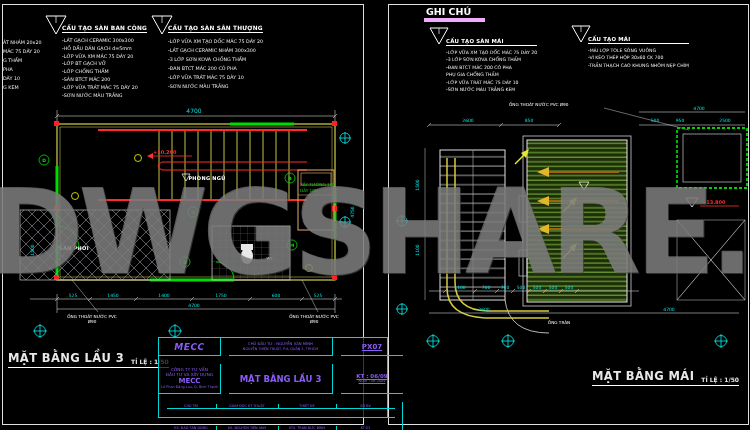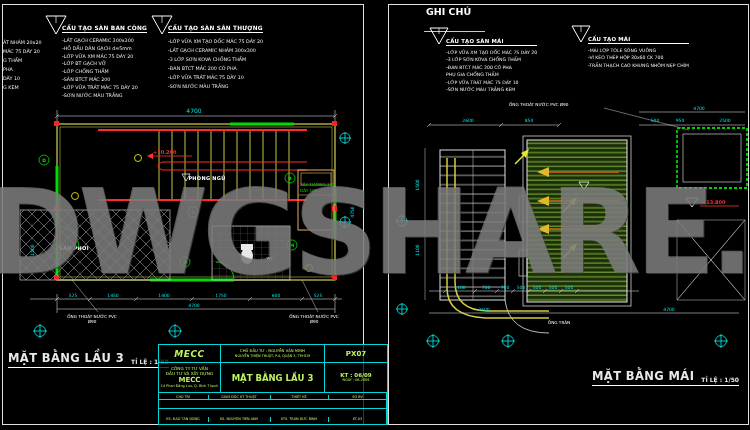--- a/index.html
+++ b/index.html
@@ -6,37 +6,37 @@
   #app{position:relative;width:750px;height:430px;background:#000;overflow:hidden;
        font-family:"DejaVu Sans","Liberation Sans",sans-serif;color:#e8e8e8;}
   .abs{position:absolute;}
   .sheet{position:absolute;border:1.5px solid #e0e0e0;background:transparent;}
   
   .ntitle{font-size:5.8px;font-weight:bold;color:#fff;border-bottom:0.8px solid #fff;
           padding-bottom:1px;white-space:nowrap;letter-spacing:.2px;}
   .nlines{font-size:4.8px;line-height:8.2px;color:#efefef;white-space:nowrap;}
   .nlines div{white-space:nowrap;}
   .clip .nlines{line-height:9px;}
-  .ghichu{font-size:9.5px;font-weight:bold;color:#fff;border-bottom:1px solid #f0abfc;
-          padding:0 14px 14px 2px;}
+  .ghichu{font-size:9.5px;font-weight:bold;color:#fff;border-bottom:4px solid #f0abfc;
+          padding:0 14px 1px 2px;}
   
   .ptitle{display:flex;align-items:flex-end;border-bottom:1.4px solid #fff;padding-bottom:2px;}
   .ptitle .big{font-size:11.5px;font-weight:bold;letter-spacing:.4px;white-space:nowrap;}
   .ptitle .sc{font-size:6px;font-weight:bold;margin-left:7px;white-space:nowrap;}
   
   .wm{position:absolute;left:-14px;top:163px;font-size:118px;font-weight:800;
       color:rgba(148,148,148,0.60);letter-spacing:-6px;white-space:nowrap;z-index:40;
       text-shadow:1px 1px 0 rgba(70,70,70,.7);}
   
-  .tb{position:absolute;left:158px;top:344px;width:228px;height:79px;z-index:45;
+  .tb{position:absolute;left:158px;top:337px;width:228px;height:79px;z-index:45;
       display:grid;grid-template-columns:62px 104px 62px;grid-template-rows:18px 30px 31px;
-      border:1.2px solid #00d8d8;color:#bef264;background:rgba(0,0,0,.75);}
+      border:1.2px solid #00d8d8;color:#8b5cf6;background:rgba(0,0,0,.75);gap:8px;}
   .tb>div{border-right:1px solid #00d8d8;border-bottom:1px solid #00d8d8;overflow:hidden;
       display:flex;flex-direction:column;align-items:center;justify-content:center;text-align:center;}
-  .tb>div:nth-child(3n){border-right:none;}
+  .tb>div:nth-child(3n){border-right:none;text-decoration:underline;}
   .tbbot{grid-column:1/4;display:grid !important;grid-template-columns:50px 62px 58px 58px;
       grid-template-rows:9px 13px 9px;padding:0 !important;border-bottom:none !important;}
   .tbbot>div{border-right:1px solid #00d8d8;border-bottom:1px solid #00d8d8;overflow:hidden;
       display:flex;align-items:center;justify-content:center;text-align:center;}
   .tbbot>div:nth-child(4n){border-right:none;}
   .tbbot>div.last{border-bottom:none;}
   .logo{font-size:9px;font-weight:bold;font-style:italic;letter-spacing:.5px;}
   .t38{font-size:3.8px;line-height:4.6px;white-space:nowrap;}
   .t34{font-size:3.4px;line-height:4.2px;white-space:nowrap;}
   .t42{font-size:4.2px;line-height:5px;white-space:nowrap;}

